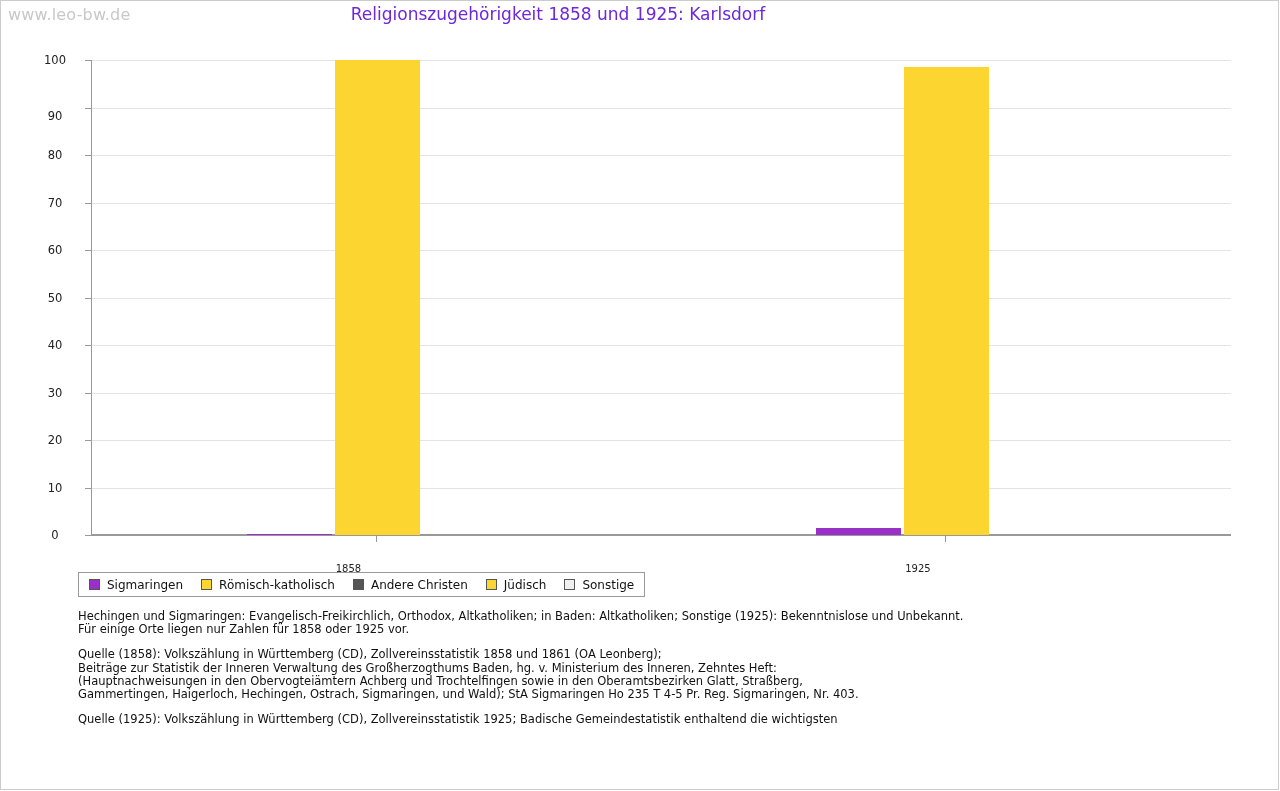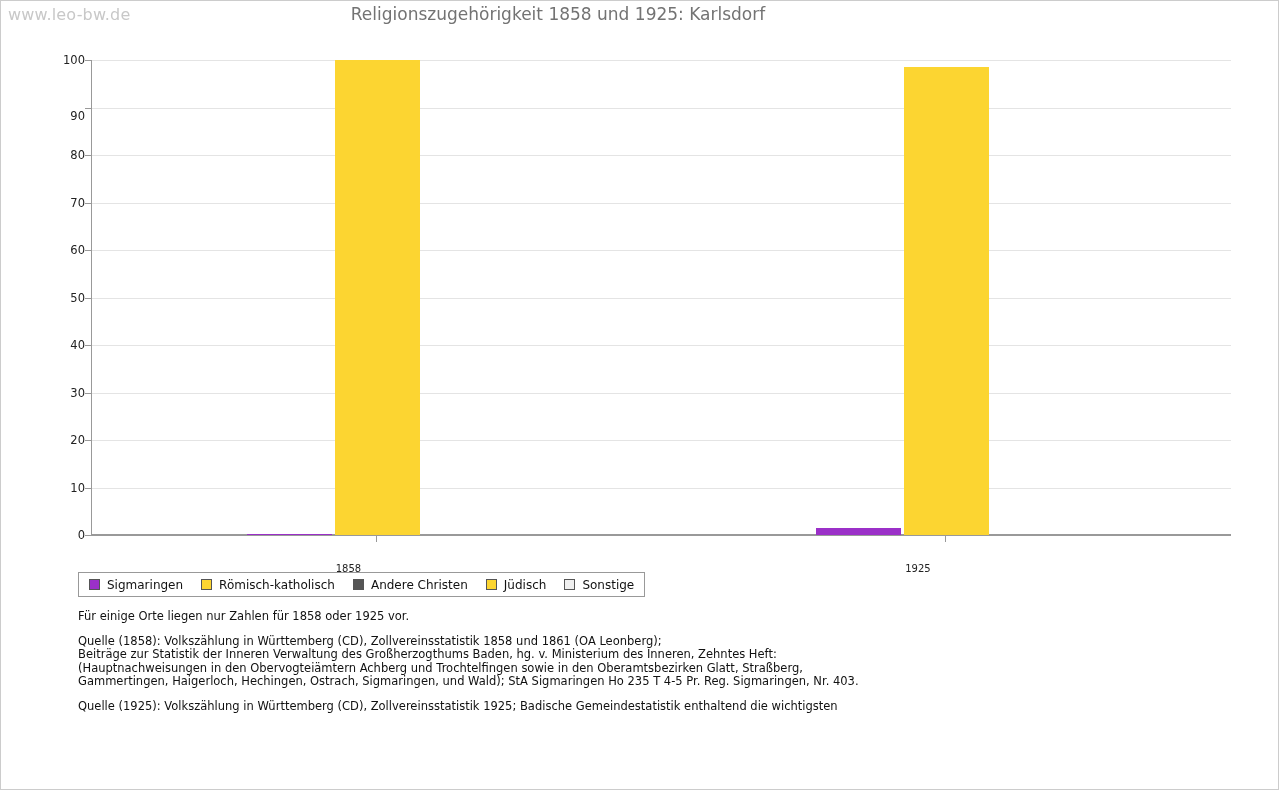--- a/index.html
+++ b/index.html
@@ -31,21 +31,21 @@
     color: #c8c8c8;
     letter-spacing: 0.2px;
   }
   .chart-title {
     position: absolute;
     left: 0;
     top: 4px;
     width: 1116px;
     text-align: center;
     font-size: 17px;
-    color: #737373;
+    color: #6d28d9;
   }
   
   .plot {
     position: absolute;
     left: 91px;
     top: 60px;
     width: 1139px;
     height: 475px;
     border-left: 1px solid #999999;
     border-bottom: 1px solid #999999;
@@ -58,21 +58,21 @@
     height: 1px;
     background: #e4e4e4;
   }
   .gridline.base {
     background: #999999;
   }
   .ytick-label {
     position: absolute;
     right: 1195px;
     width: 60px;
-    text-align: right;
+    text-align: center;
     font-size: 11.5px;
     color: #222222;
     transform: translateY(-50%);
   }
   .ytick-mark {
     position: absolute;
     left: 85px;
     width: 6px;
     height: 1px;
     background: #999999;
@@ -228,20 +228,21 @@
       <span class="legend-text">Jüdisch</span>
     </div>
     <div class="legend-item">
       <span class="legend-swatch" style="background: rgb(239, 239, 239);"></span>
       <span class="legend-text">Sonstige</span>
     </div>
   </div>
 
 <div class="notes" id="notes">
     <div class="note-block">
+      <div class="note-line">Hechingen und Sigmaringen: Evangelisch-Freikirchlich, Orthodox, Altkatholiken; in Baden: Altkatholiken; Sonstige (1925): Bekenntnislose und Unbekannt.</div>
       <div class="note-line">Für einige Orte liegen nur Zahlen für 1858 oder 1925 vor.</div>
     </div>
     <div class="note-block">
       <div class="note-line">Quelle (1858): Volkszählung in Württemberg (CD), Zollvereinsstatistik 1858 und 1861 (OA Leonberg);</div>
       <div class="note-line">Beiträge zur Statistik der Inneren Verwaltung des Großherzogthums Baden, hg. v. Ministerium des Inneren, Zehntes Heft:</div>
       <div class="note-line">(Hauptnachweisungen in den Obervogteiämtern Achberg und Trochtelfingen sowie in den Oberamtsbezirken Glatt, Straßberg,</div>
       <div class="note-line">Gammertingen, Haigerloch, Hechingen, Ostrach, Sigmaringen, und Wald); StA Sigmaringen Ho 235 T 4-5 Pr. Reg. Sigmaringen, Nr. 403.</div>
     </div>
     <div class="note-block">
       <div class="note-line">Quelle (1925): Volkszählung in Württemberg (CD), Zollvereinsstatistik 1925; Badische Gemeindestatistik enthaltend die wichtigsten</div>

